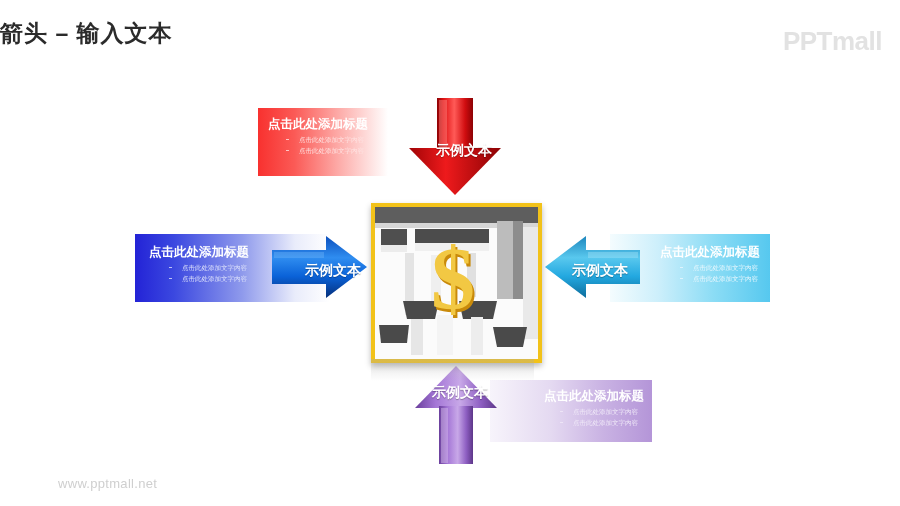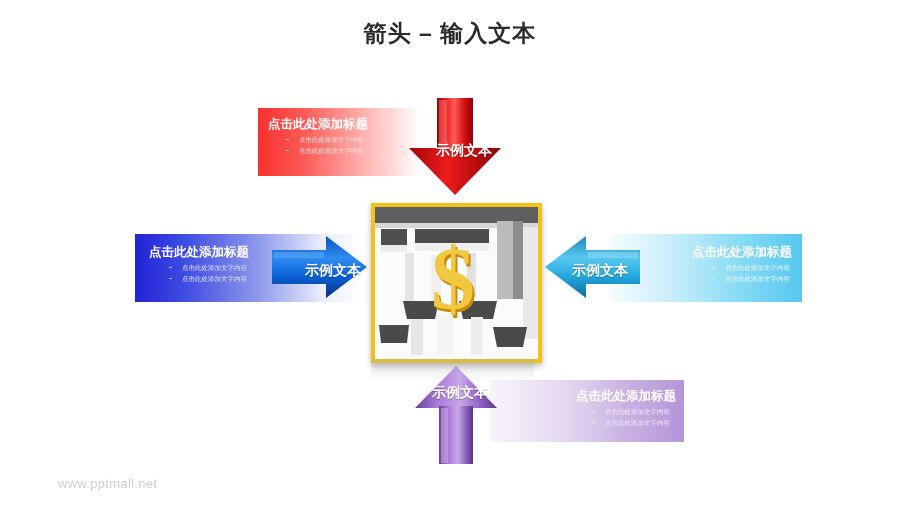--- a/index.html
+++ b/index.html
@@ -4,34 +4,34 @@
 <style>
   html,body{margin:0;padding:0;}
   body{
     width:900px;height:506px;background:#ffffff;overflow:hidden;position:relative;
     font-family:"Liberation Sans","DejaVu Sans",sans-serif;
   }
   .slide{position:absolute;inset:0;}
 
   
   .title{
-    position:absolute;left:0;top:18px;width:900px;text-align:center;
+    position:absolute;left:0;top:18px;width:900px;text-align:left;
     font-size:23px;font-weight:bold;color:#2b2b2b;letter-spacing:1px;
   }
   .logo{
     position:absolute;right:18px;top:26px;
     font-size:26px;font-weight:bold;color:#e2e2e2;letter-spacing:-.5px;
   }
   .footer{
     position:absolute;left:58px;top:476px;
     font-size:13px;color:#cfcfcf;letter-spacing:.3px;
   }
 
   
-  .panel{position:absolute;overflow:hidden;padding-left:32px;}
+  .panel{position:absolute;overflow:hidden;}
   .panel .p-title{
     position:absolute;font-size:12.5px;font-weight:bold;white-space:nowrap;
   }
   .panel .p-bullets{position:absolute;}
   .panel .p-bullet{
     font-size:6.5px;white-space:nowrap;line-height:11px;
     display:flex;align-items:center;gap:10px;
   }
   .panel .p-bullet::before{
     content:"";display:inline-block;width:3px;height:1px;background:currentColor;
@@ -97,20 +97,21 @@
     background:linear-gradient(180deg,rgba(170,170,170,.35),rgba(255,255,255,0));
     pointer-events:none;
   }
 </style>
 </head>
 <body>
 
 <div class="slide">
 
   <div class="title">箭头 – 输入文本</div>
+  <div class="logo">PPTmall</div>
 
   <div class="panel" id="panel-top">
     <div class="p-title">点击此处添加标题</div>
     <div class="p-bullets">
       <div class="p-bullet">点击此处添加文字内容</div>
       <div class="p-bullet">点击此处添加文字内容</div>
     </div>
 
   </div>
 

